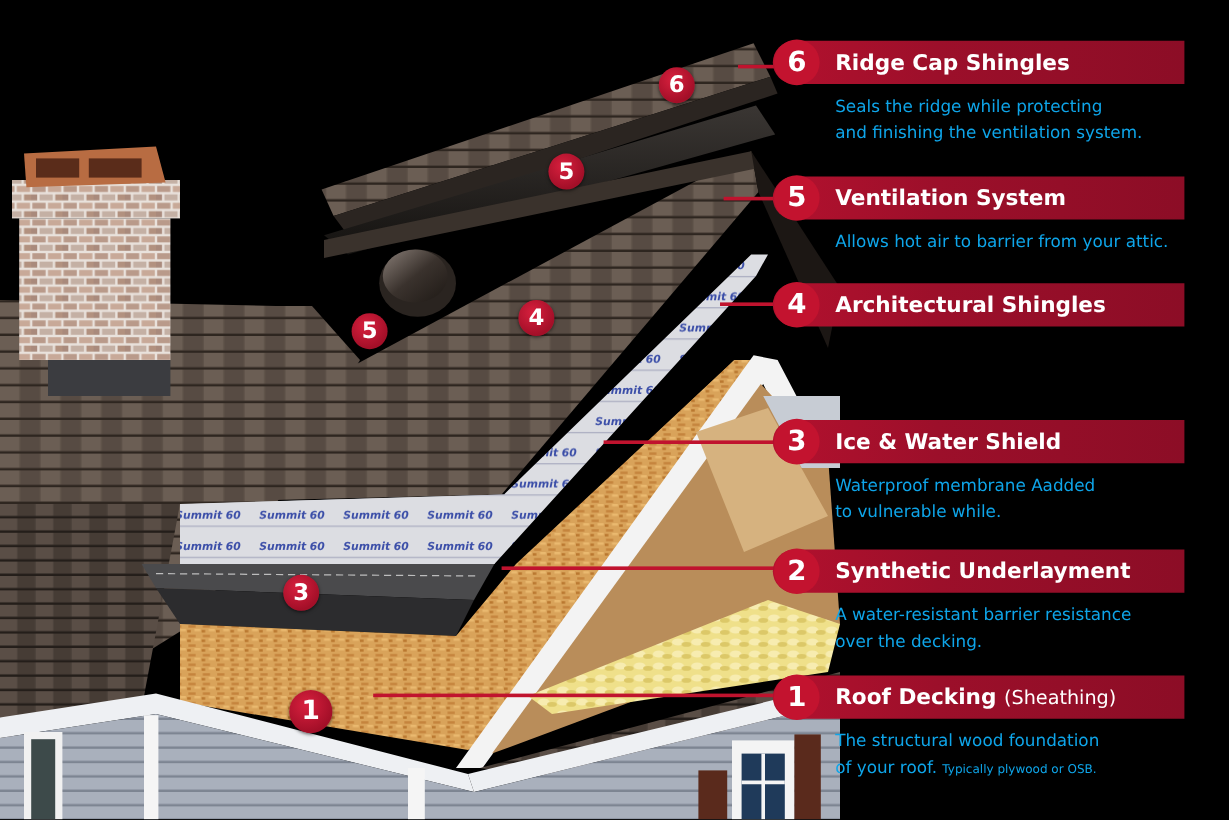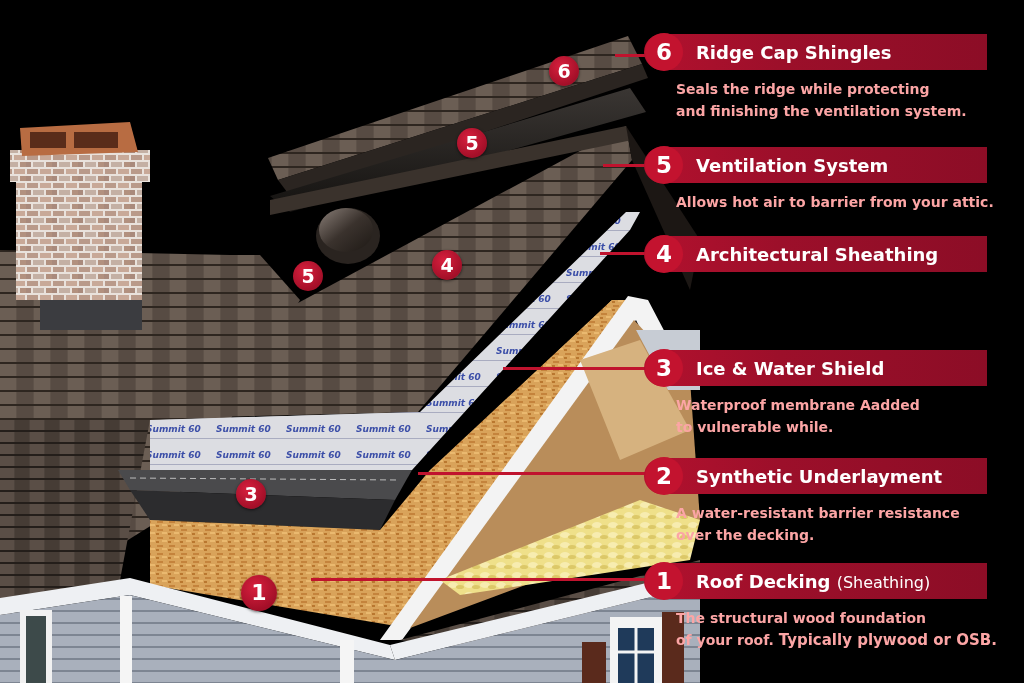--- a/index.html
+++ b/index.html
@@ -27,23 +27,23 @@
   .callout .num {
     width: 38px; height: 38px; margin-left: 1px; border-radius: 50%;
     background: #c3132f; color: #fff; font-weight: bold; font-size: 23px;
     display: flex; align-items: center; justify-content: center; flex: 0 0 auto;
   }
   .callout .title {
     color: #fff; font-weight: bold; font-size: 18px; margin-left: 13px; white-space: nowrap; text-align: right;
   }
   .callout .title .sub { font-size: 16px; font-weight: normal; }
   .callout .desc {
-    color: #fca5a5; font-size: 14px; line-height: 22px; margin: 8px 0 0 32px; white-space: nowrap; font-weight: bold;
-  }
-  .callout .desc .small { font-size: 15px; }
+    color: #0ea5e9; font-size: 14px; line-height: 22px; margin: 8px 0 0 52px; white-space: nowrap;
+  }
+  .callout .desc .small { font-size: 10px; }
   .leader { position: absolute; height: 3px; background: #c0132e; }
 </style>
 </head>
 <body>
 
 <div class="stage">
 
   <svg class="illus" width="1024" height="683" viewBox="0 0 1024 683">
     <defs>
       <pattern id="shingle" width="34" height="14" patternUnits="userSpaceOnUse">
@@ -196,21 +196,21 @@
       <div class="title">Ventilation System</div>
     </div>
     <div class="desc">
       <div>Allows hot air to barrier from your attic.</div>
     </div>
   </div>
 
   <div class="callout" style="top:236px;">
     <div class="bar">
       <div class="num">4</div>
-      <div class="title">Architectural Sheathing</div>
+      <div class="title">Architectural Shingles</div>
     </div>
   </div>
 
   <div class="callout" style="top:350px;">
     <div class="bar">
       <div class="num">3</div>
       <div class="title">Ice &amp; Water Shield</div>
     </div>
     <div class="desc">
       <div>Waterproof membrane Aadded</div>

